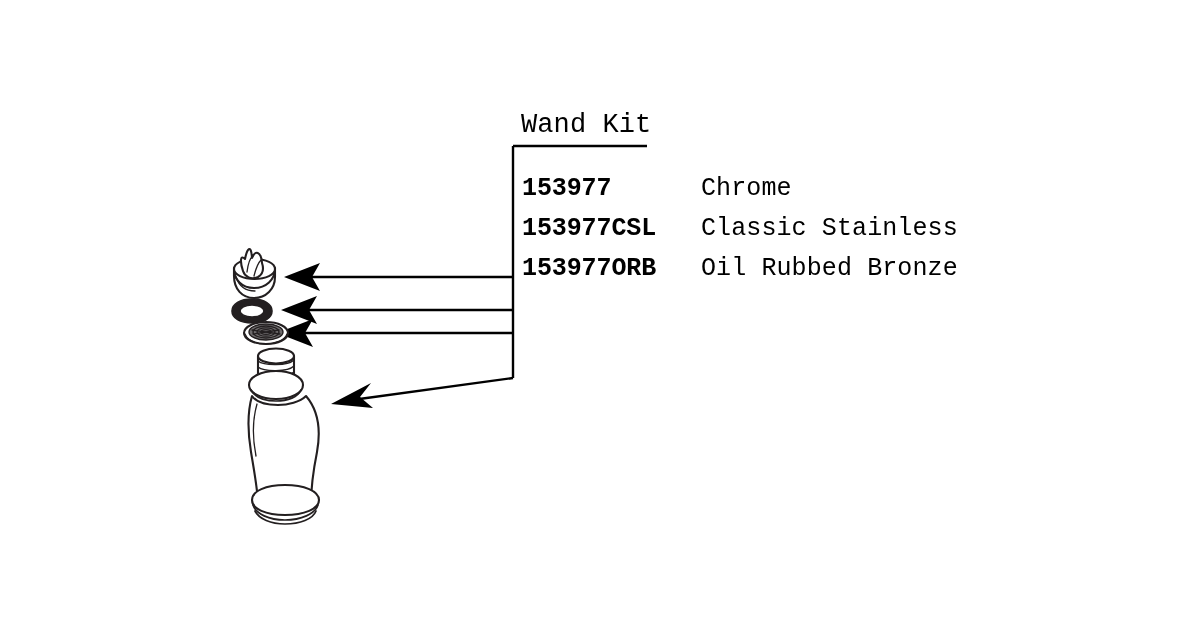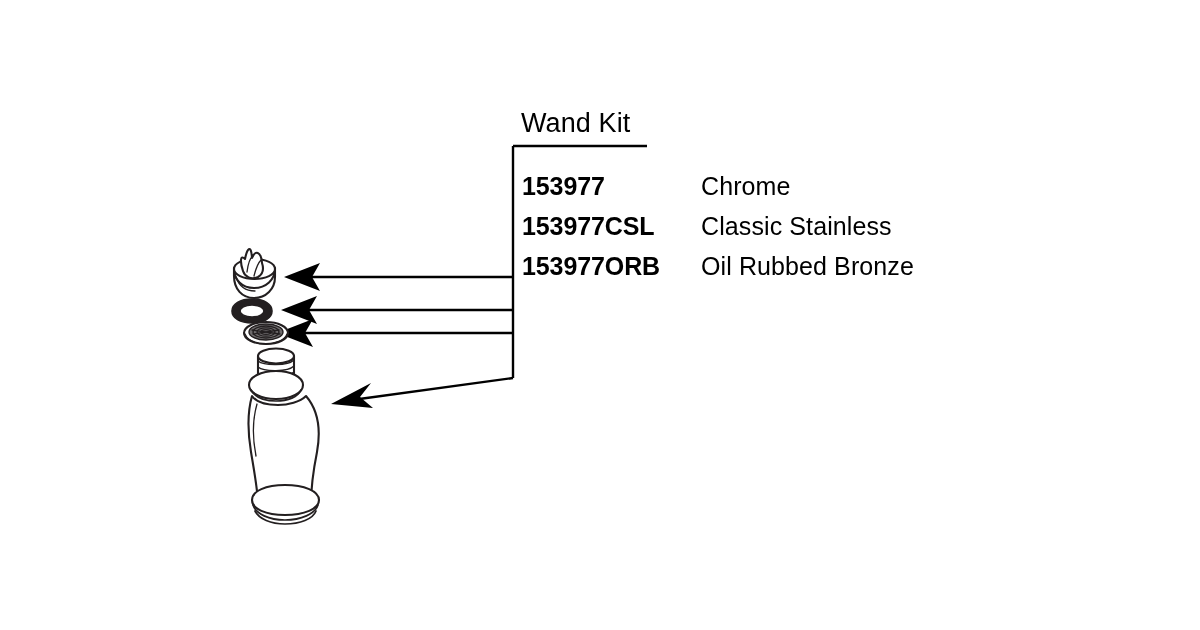--- a/index.html
+++ b/index.html
@@ -14,20 +14,21 @@
     font-family: "Liberation Sans", sans-serif;
     color: #000000;
     position: relative;
   }
   #diagram-root {
     position: absolute;
     left: 0;
     top: 0;
     width: 1192px;
     height: 630px;
+    font-family: Liberation Mono, monospace;
   }
   svg.canvas {
     display: block;
     width: 1200px;
     height: 630px;
   }
   
   .callout-title {
     font-size: 27px;
     font-weight: 400;

